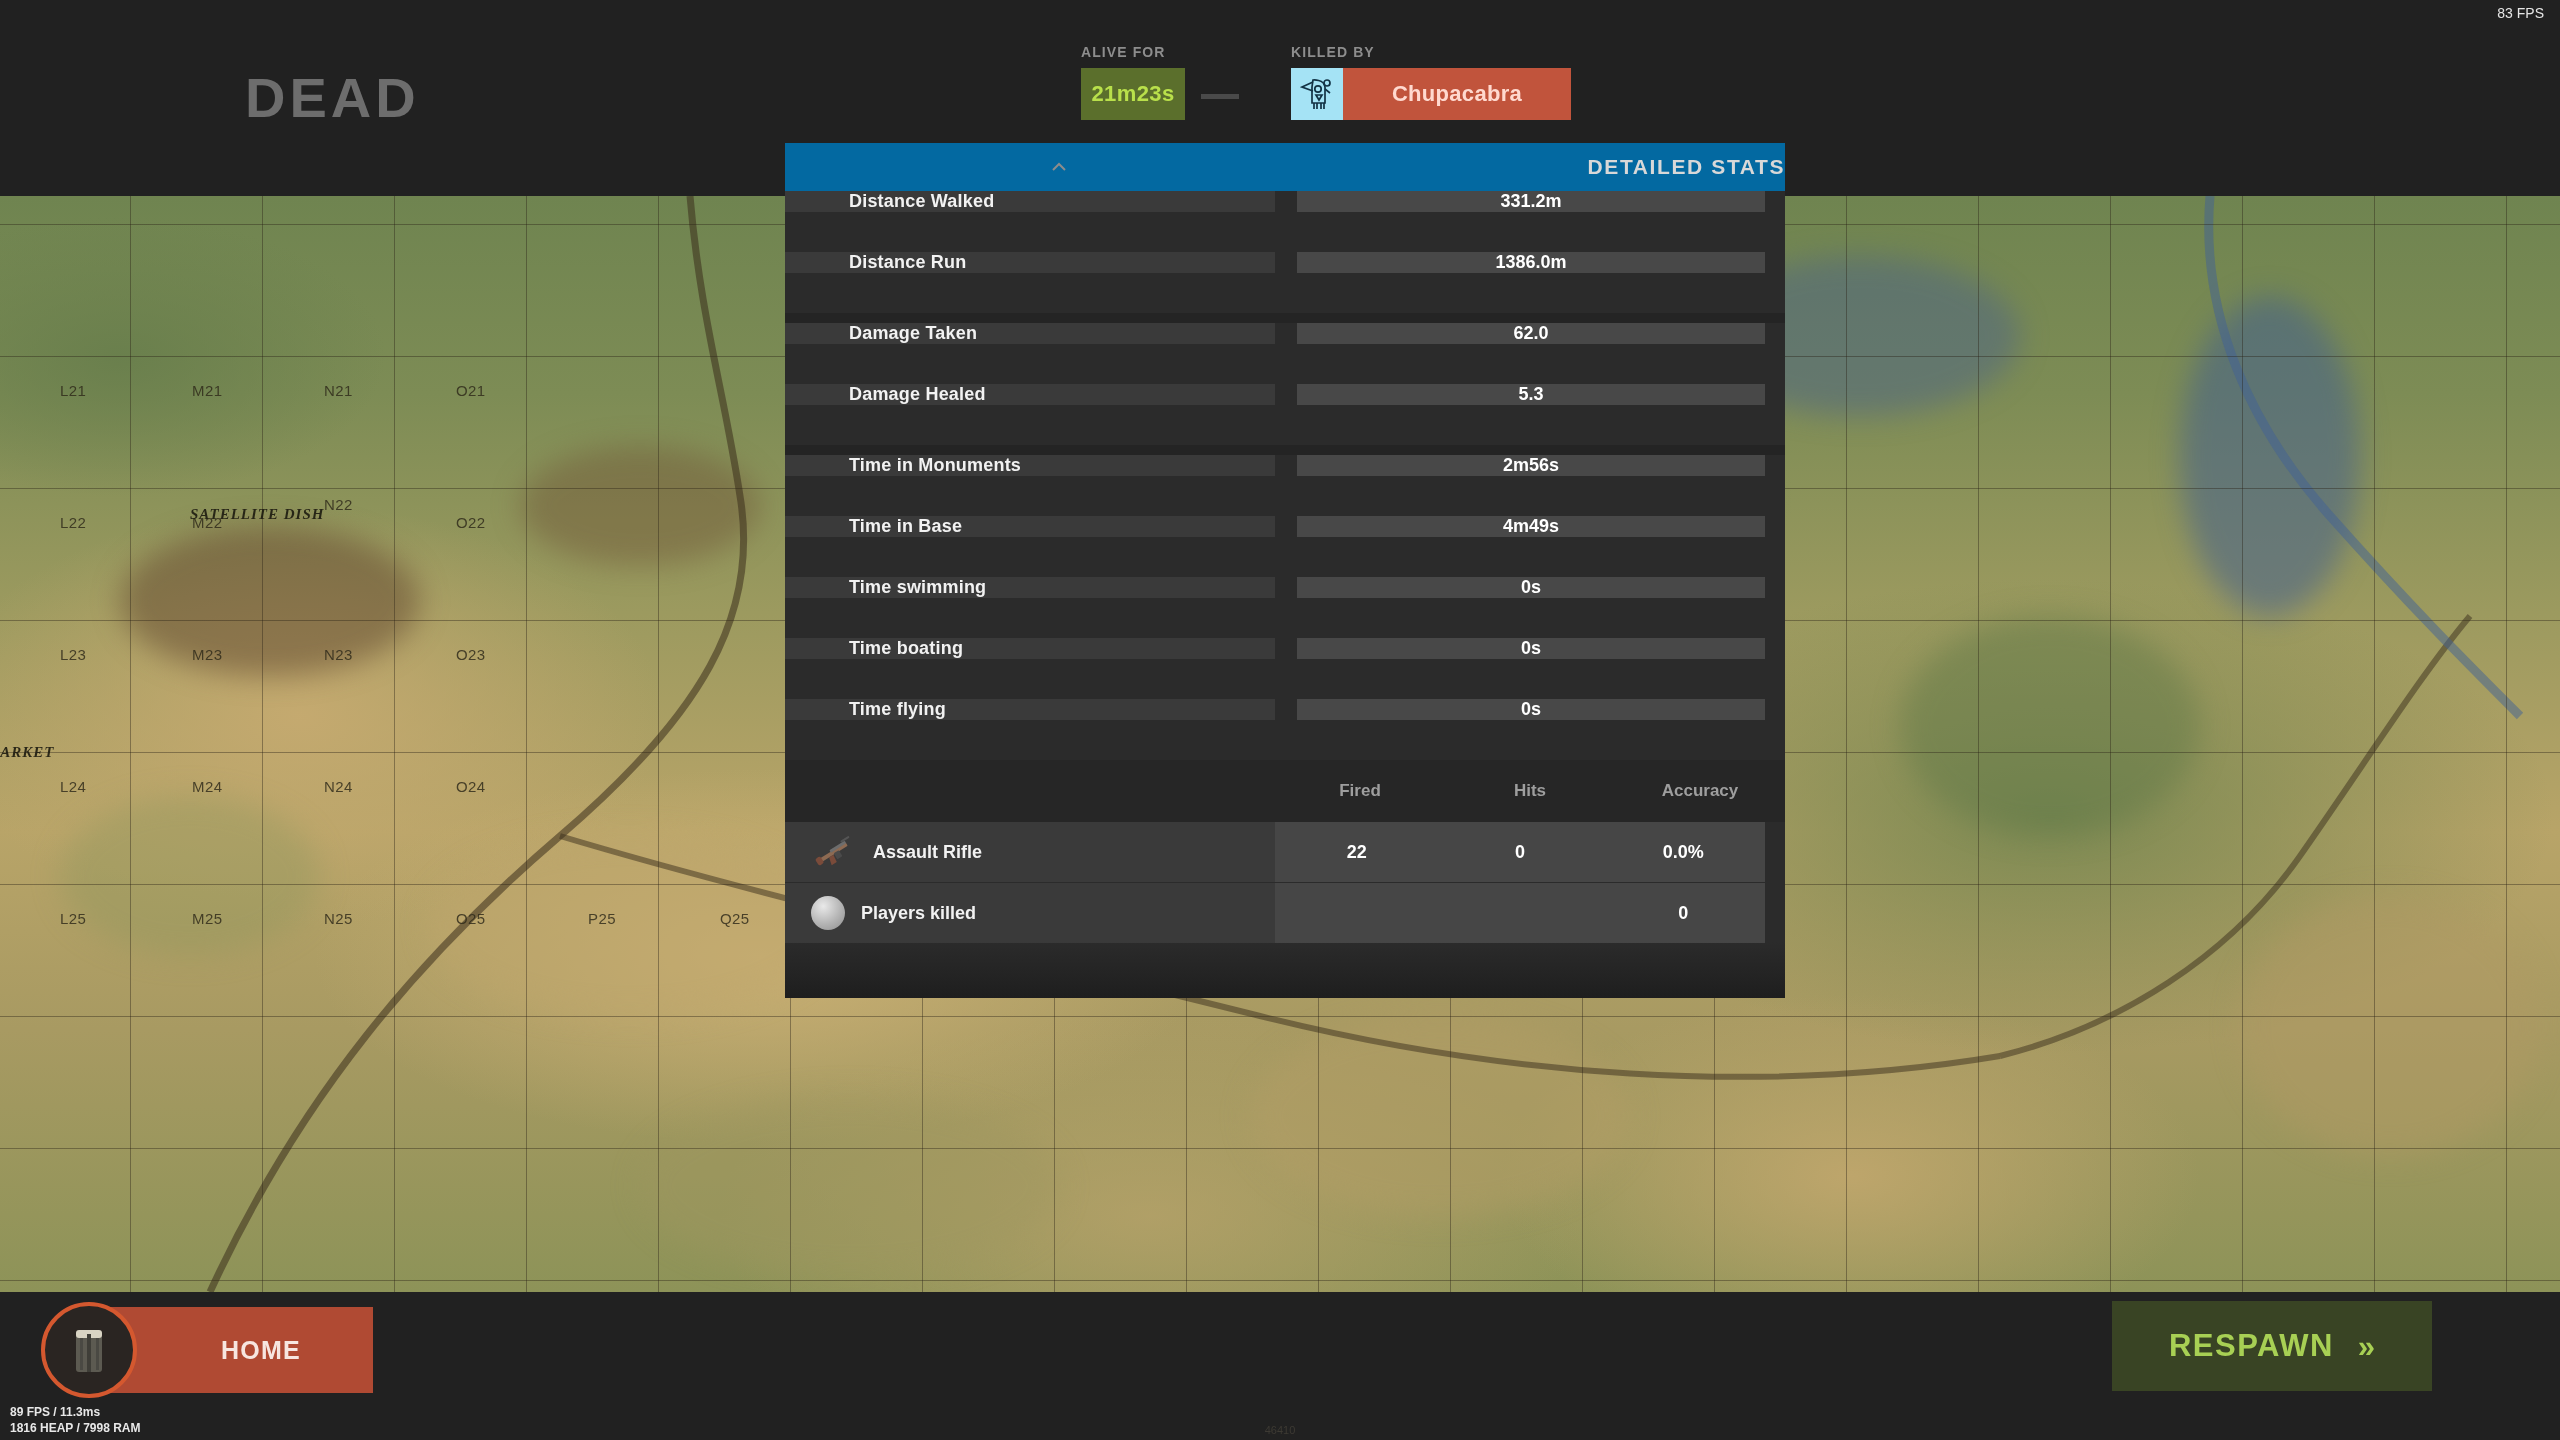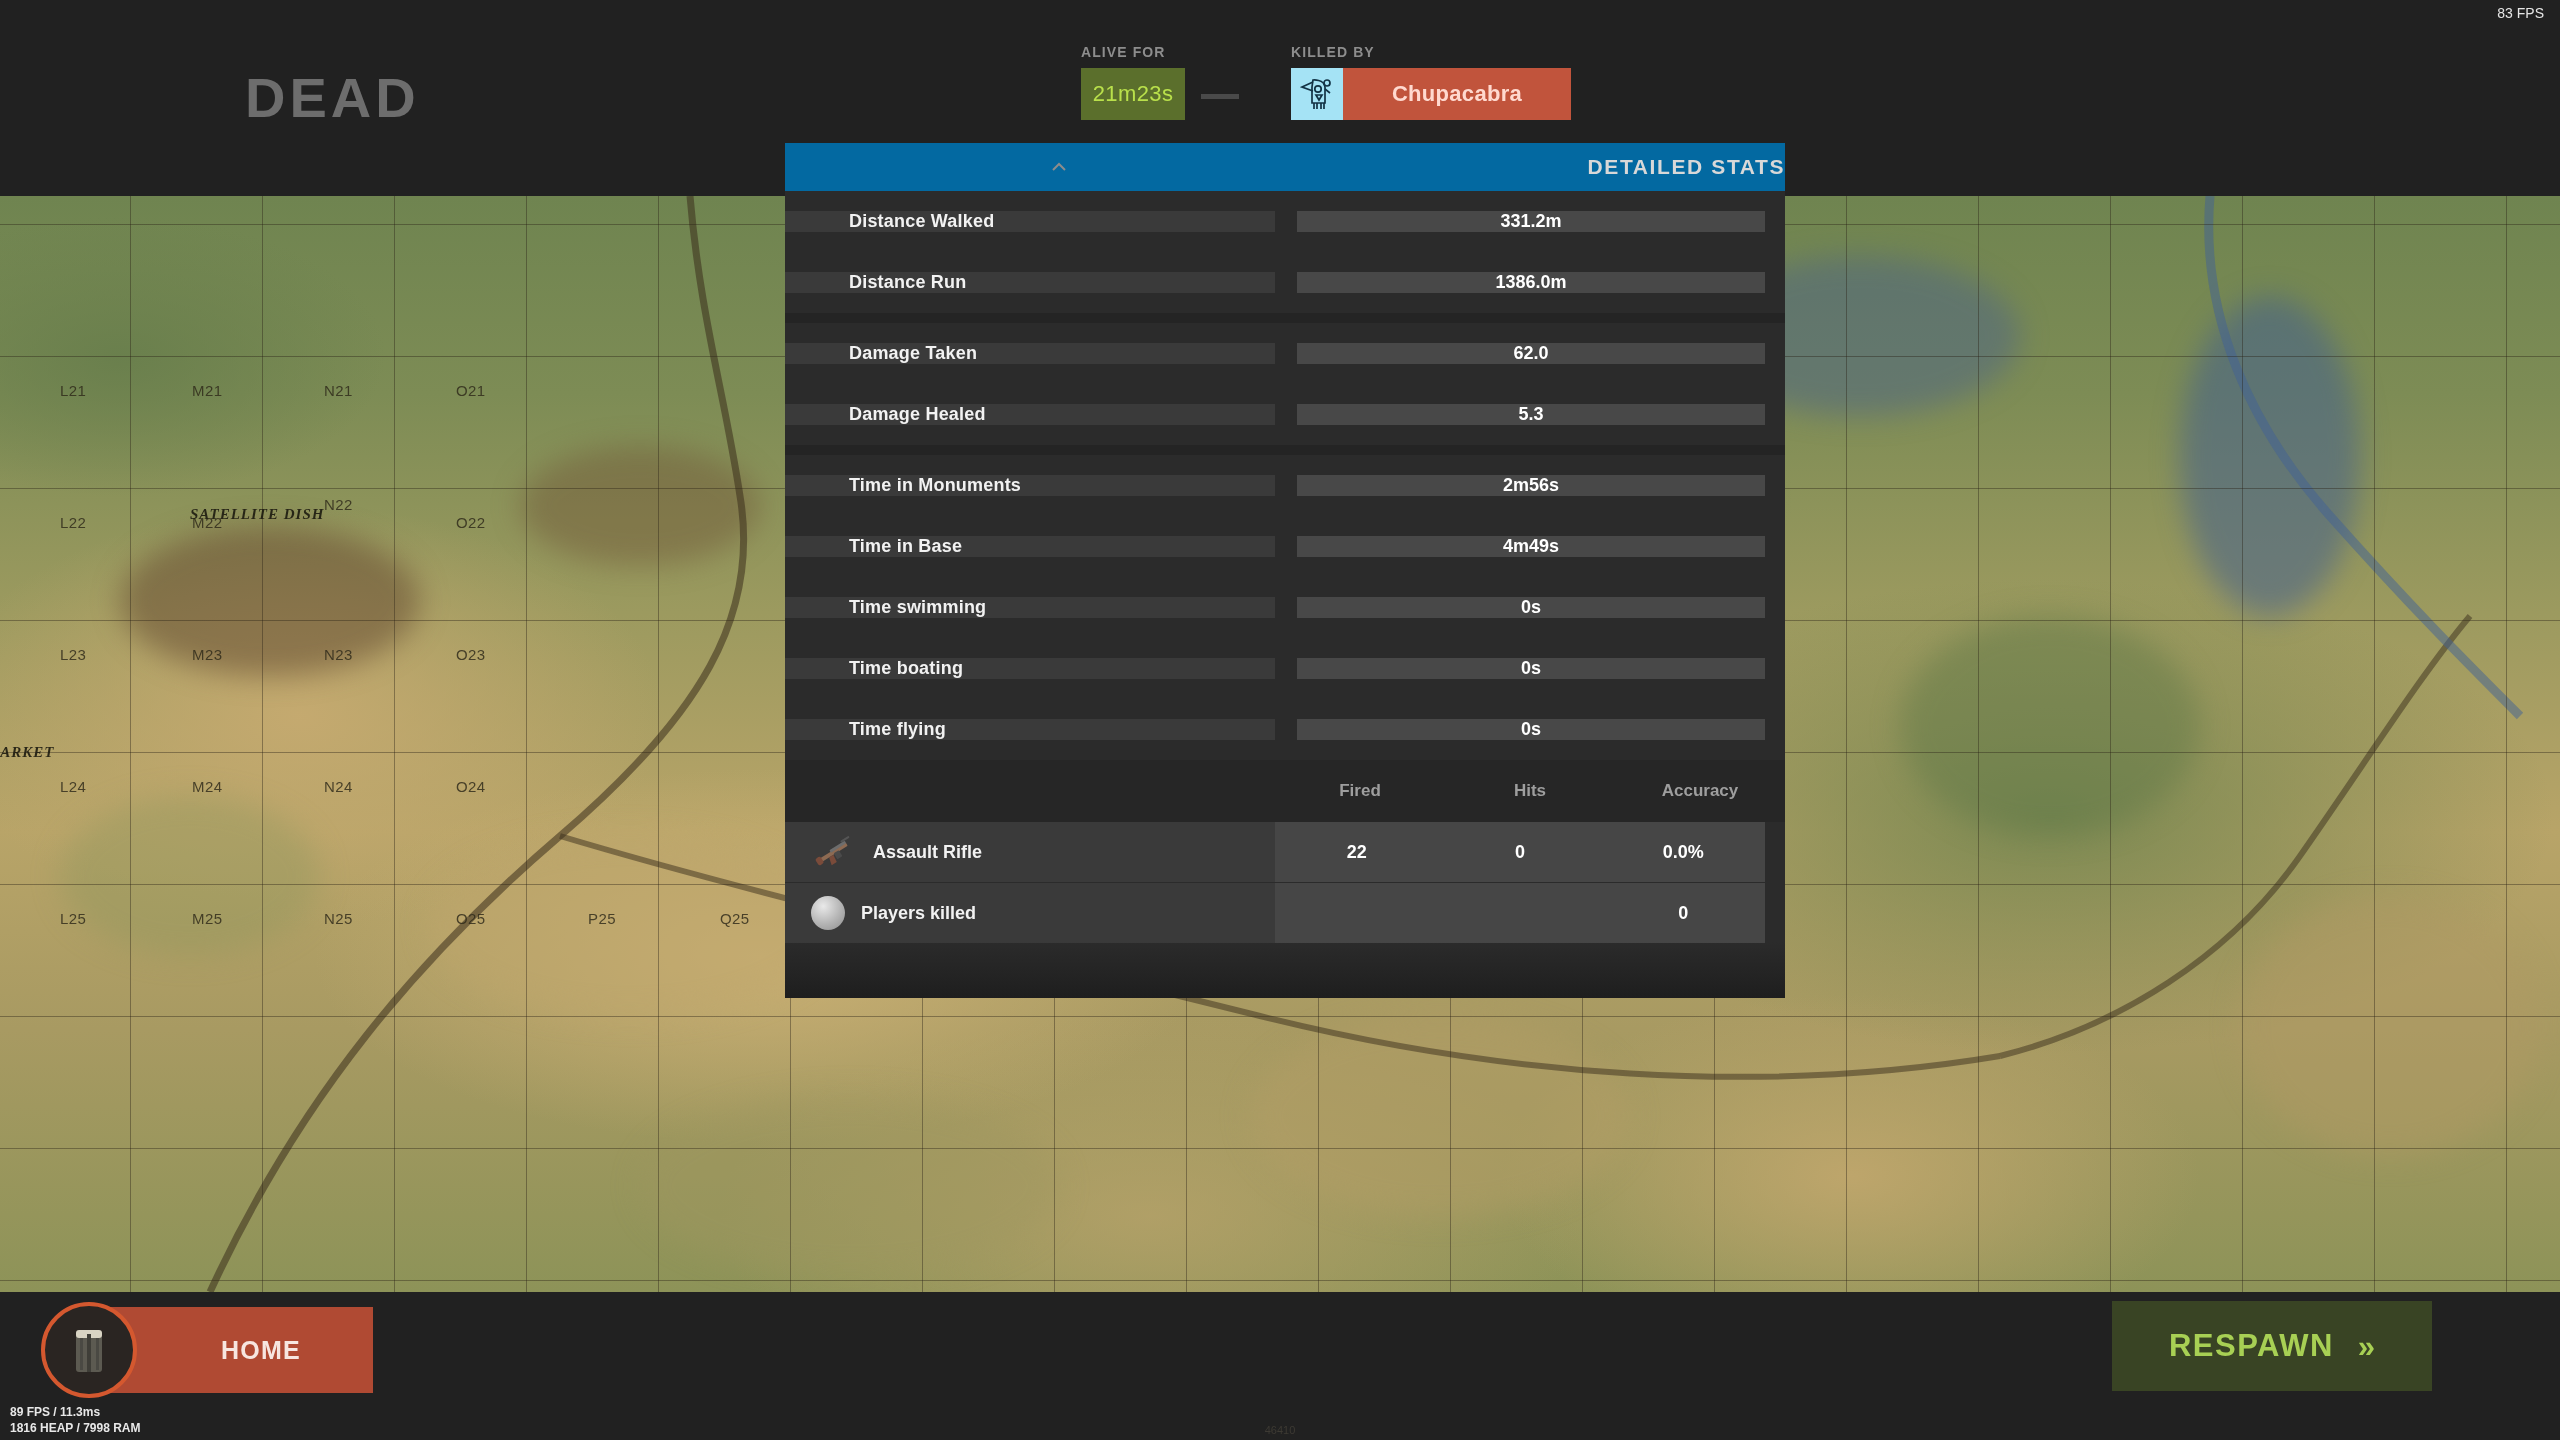--- a/index.html
+++ b/index.html
@@ -72,21 +72,21 @@
     display:flex; align-items:flex-start; gap:0;
   }
   .status-col { display:flex; flex-direction:column;padding-left:36px; }
   .status-caption {
     font-size:14px; font-weight:bold; color:#8d8d8d;
     letter-spacing:1.1px; margin-bottom:8px; text-transform:uppercase;
   }
   .alive-chip {
     width:104px; height:52px; background:#5b6f2c;
     display:flex; align-items:center; justify-content:center;
-    color:#b9e04b; font-size:22px; font-weight:normal;
+    color:#b9e04b; font-size:22px; font-weight:bold;
     letter-spacing:.4px;
   }
   .dash-sep {
     width:38px; height:5px; background:#4a4a4a;
     margin:0 16px; align-self:center; position:relative; top:14px;
   }
   .killer-wrap { display:flex; }
   .killer-icon {
     width:52px; height:52px; background:#a5e3f5;
     display:flex; align-items:center; justify-content:center;
@@ -112,21 +112,21 @@
     width:18px; height:18px;
   }
   .chevron-up svg { display:block; }
   .stats-title {
     font-size:21px; font-weight:bold; color:#d8d8d8;
     letter-spacing:1.6px;
   }
   .stats-body { position:relative; }
 
   .stat-row {
-    display:flex; height:60px; align-items:center;
+    display:flex; height:60px; align-items:flex-start;
     margin-bottom:1px;
     gap:22px;
   }
   .stat-row .lbl {
     flex:0 0 490px; background:#3a3a3a;
     display:flex; align-items:center;
     padding-left:64px;
     color:#f2f2f2; font-size:18px; font-weight:bold;
     letter-spacing:.2px;
   }

